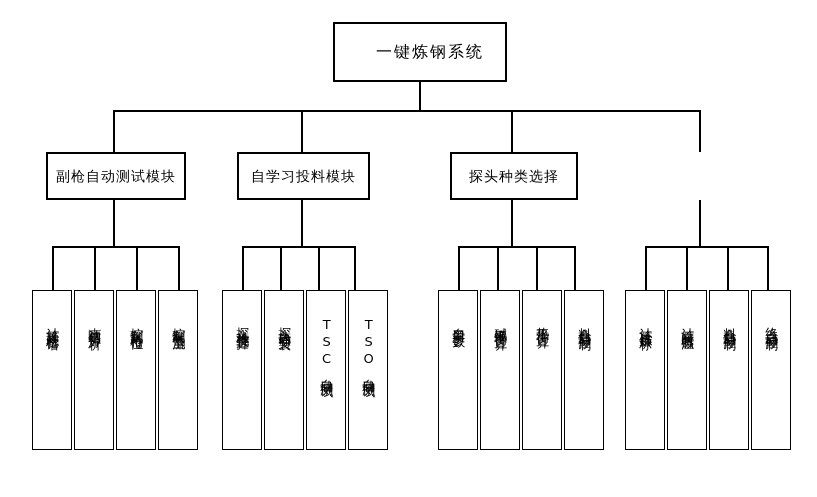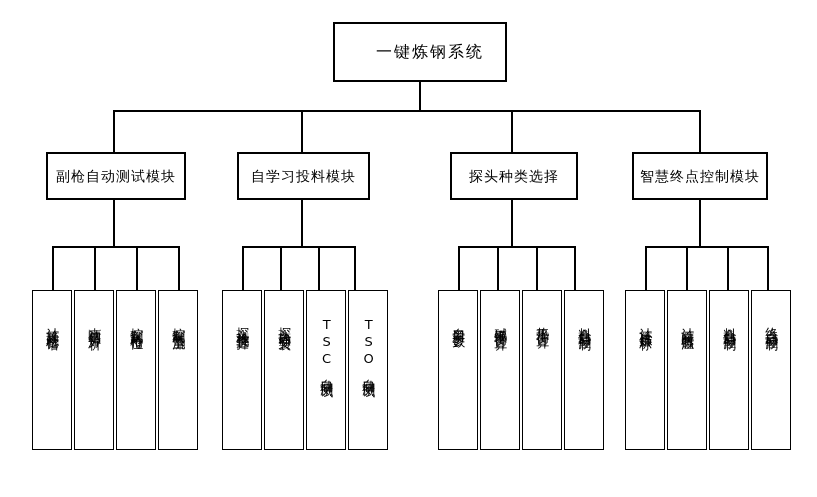--- a/index.html
+++ b/index.html
@@ -150,23 +150,20 @@
   <div class="leaf" style="left:480px; top:290px; width:40px; height:160px;">
     <span class="leaf-label">碱镁平衡计算</span>
   </div>
   <div class="leaf" style="left:522px; top:290px; width:40px; height:160px;">
     <span class="leaf-label">热平衡计算</span>
   </div>
   <div class="leaf" style="left:564px; top:290px; width:40px; height:160px;">
     <span class="leaf-label">料仓自动控制</span>
   </div>
 
-  <div class="node level2" style="left:632px; top:152px; width:136px; height:48px;">
-    <span class="node-label">智慧终点控制模块</span>
-  </div>
   <div class="conn v" style="left:699px; top:200px; width:2px; height:47px;"></div>
   <div class="conn h" style="left:645px; top:246px; width:124px; height:2px;"></div>
   <div class="conn v" style="left:645px; top:246px; width:2px; height:44px;"></div>
   <div class="conn v" style="left:686px; top:246px; width:2px; height:44px;"></div>
   <div class="conn v" style="left:727px; top:246px; width:2px; height:44px;"></div>
   <div class="conn v" style="left:767px; top:246px; width:2px; height:44px;"></div>
 
   <div class="leaf" style="left:625px; top:290px; width:40px; height:160px;">
     <span class="leaf-label">计算冶炼目标</span>
   </div>

